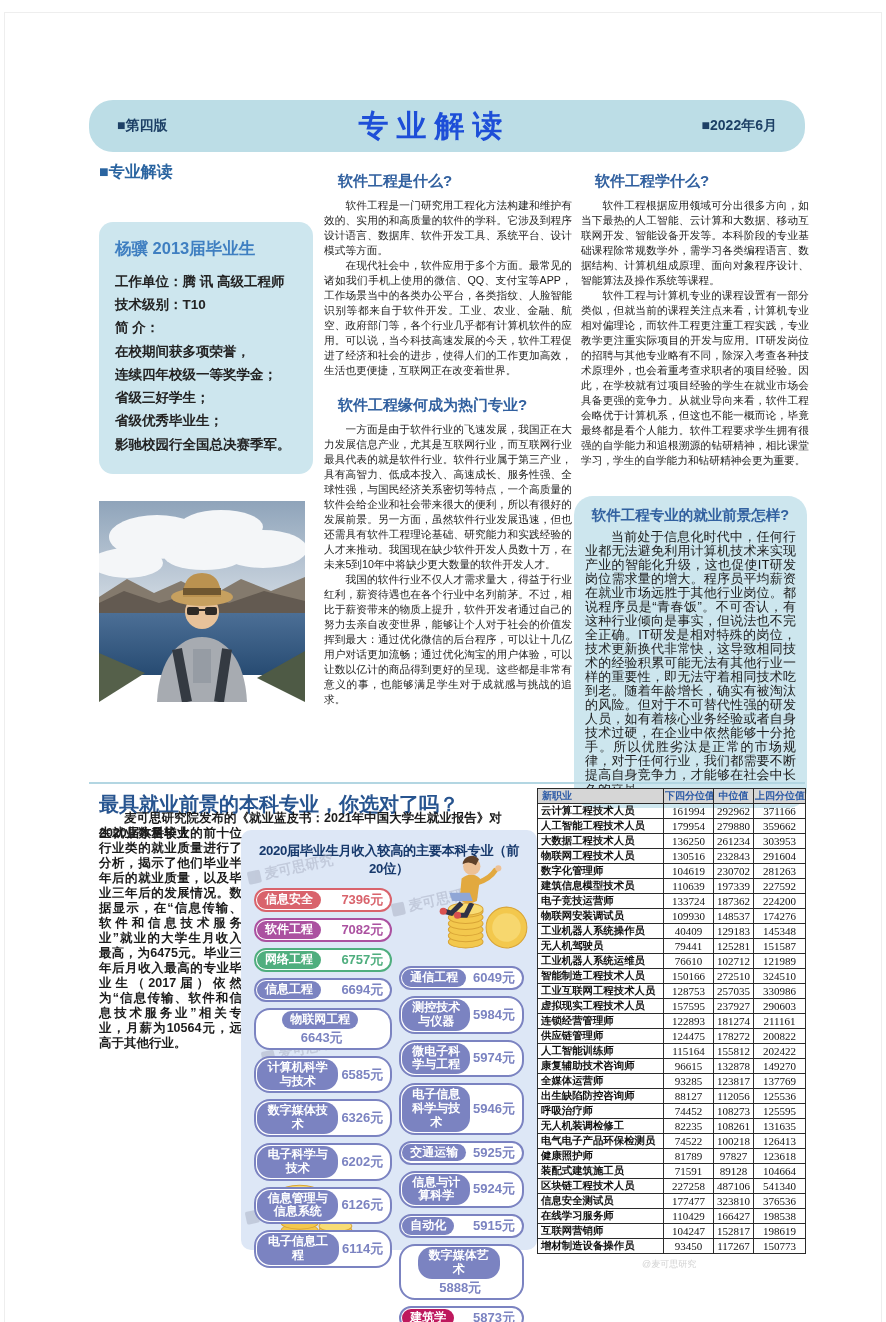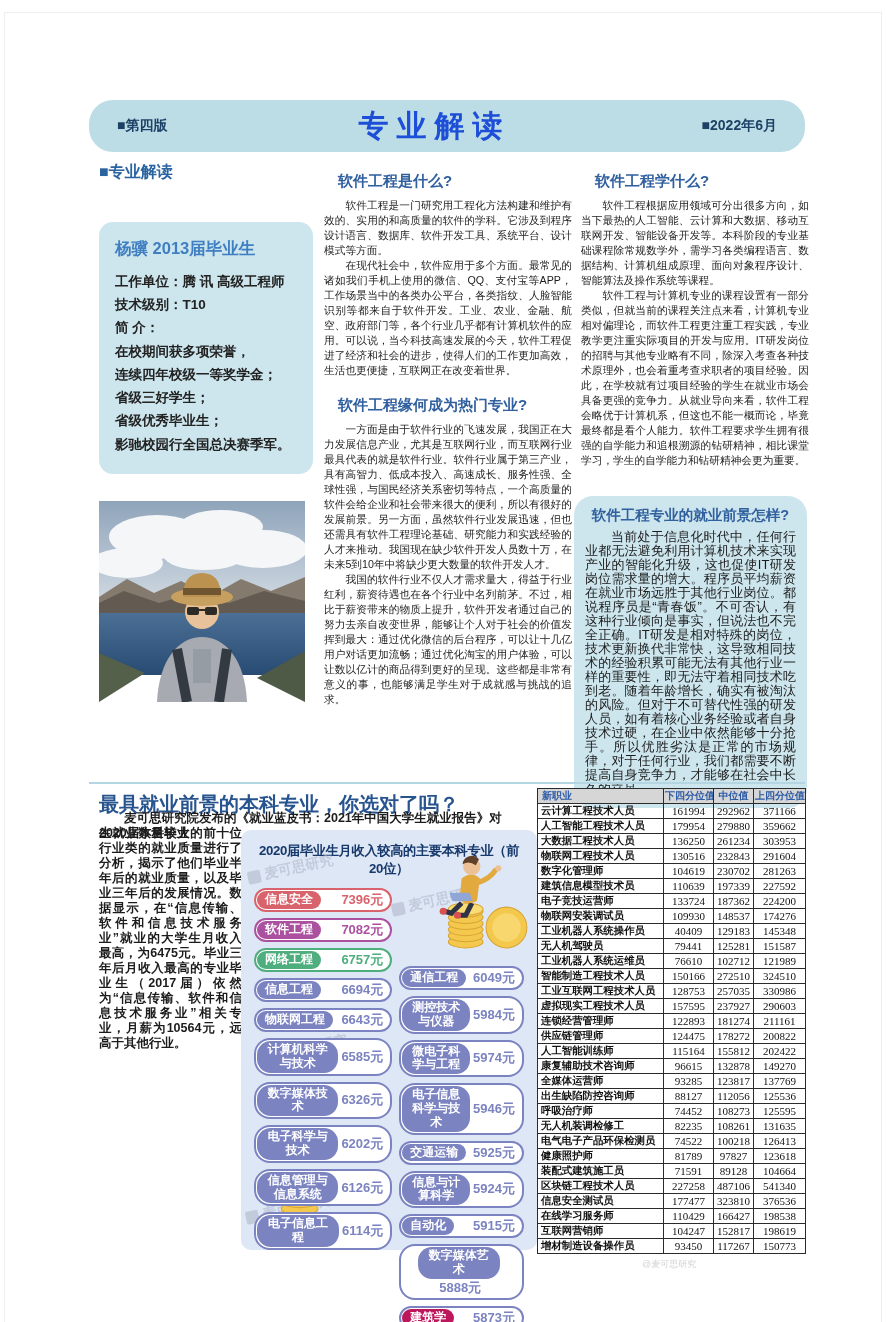--- a/index.html
+++ b/index.html
@@ -212,21 +212,21 @@
             <span class="pill-value" style="color: rgb(171, 81, 160);">7082元</span>
           </div>
           <div class="pill" style="border-color: rgb(79, 174, 126);">
             <span class="pill-label" style="background: rgb(79, 174, 126);">网络工程</span>
             <span class="pill-value" style="color: rgb(79, 174, 126);">6757元</span>
           </div>
           <div class="pill" style="border-color: rgb(123, 131, 193);">
             <span class="pill-label" style="background: rgb(123, 131, 193);">信息工程</span>
             <span class="pill-value" style="color: rgb(123, 131, 193);">6694元</span>
           </div>
-          <div class="pill" style="border-color: rgb(123, 131, 193);">
+          <div class="pill" style="border-color: rgb(123, 131, 193); flex-direction: column;">
             <span class="pill-label" style="background: rgb(123, 131, 193);">物联网工程</span>
             <span class="pill-value" style="color: rgb(123, 131, 193);">6643元</span>
           </div>
           <div class="pill" style="border-color: rgb(123, 131, 193);">
             <span class="pill-label" style="background: rgb(123, 131, 193);">计算机科学与技术</span>
             <span class="pill-value" style="color: rgb(123, 131, 193);">6585元</span>
           </div>
           <div class="pill" style="border-color: rgb(123, 131, 193);">
             <span class="pill-label" style="background: rgb(123, 131, 193);">数字媒体技术</span>
             <span class="pill-value" style="color: rgb(123, 131, 193);">6326元</span>

